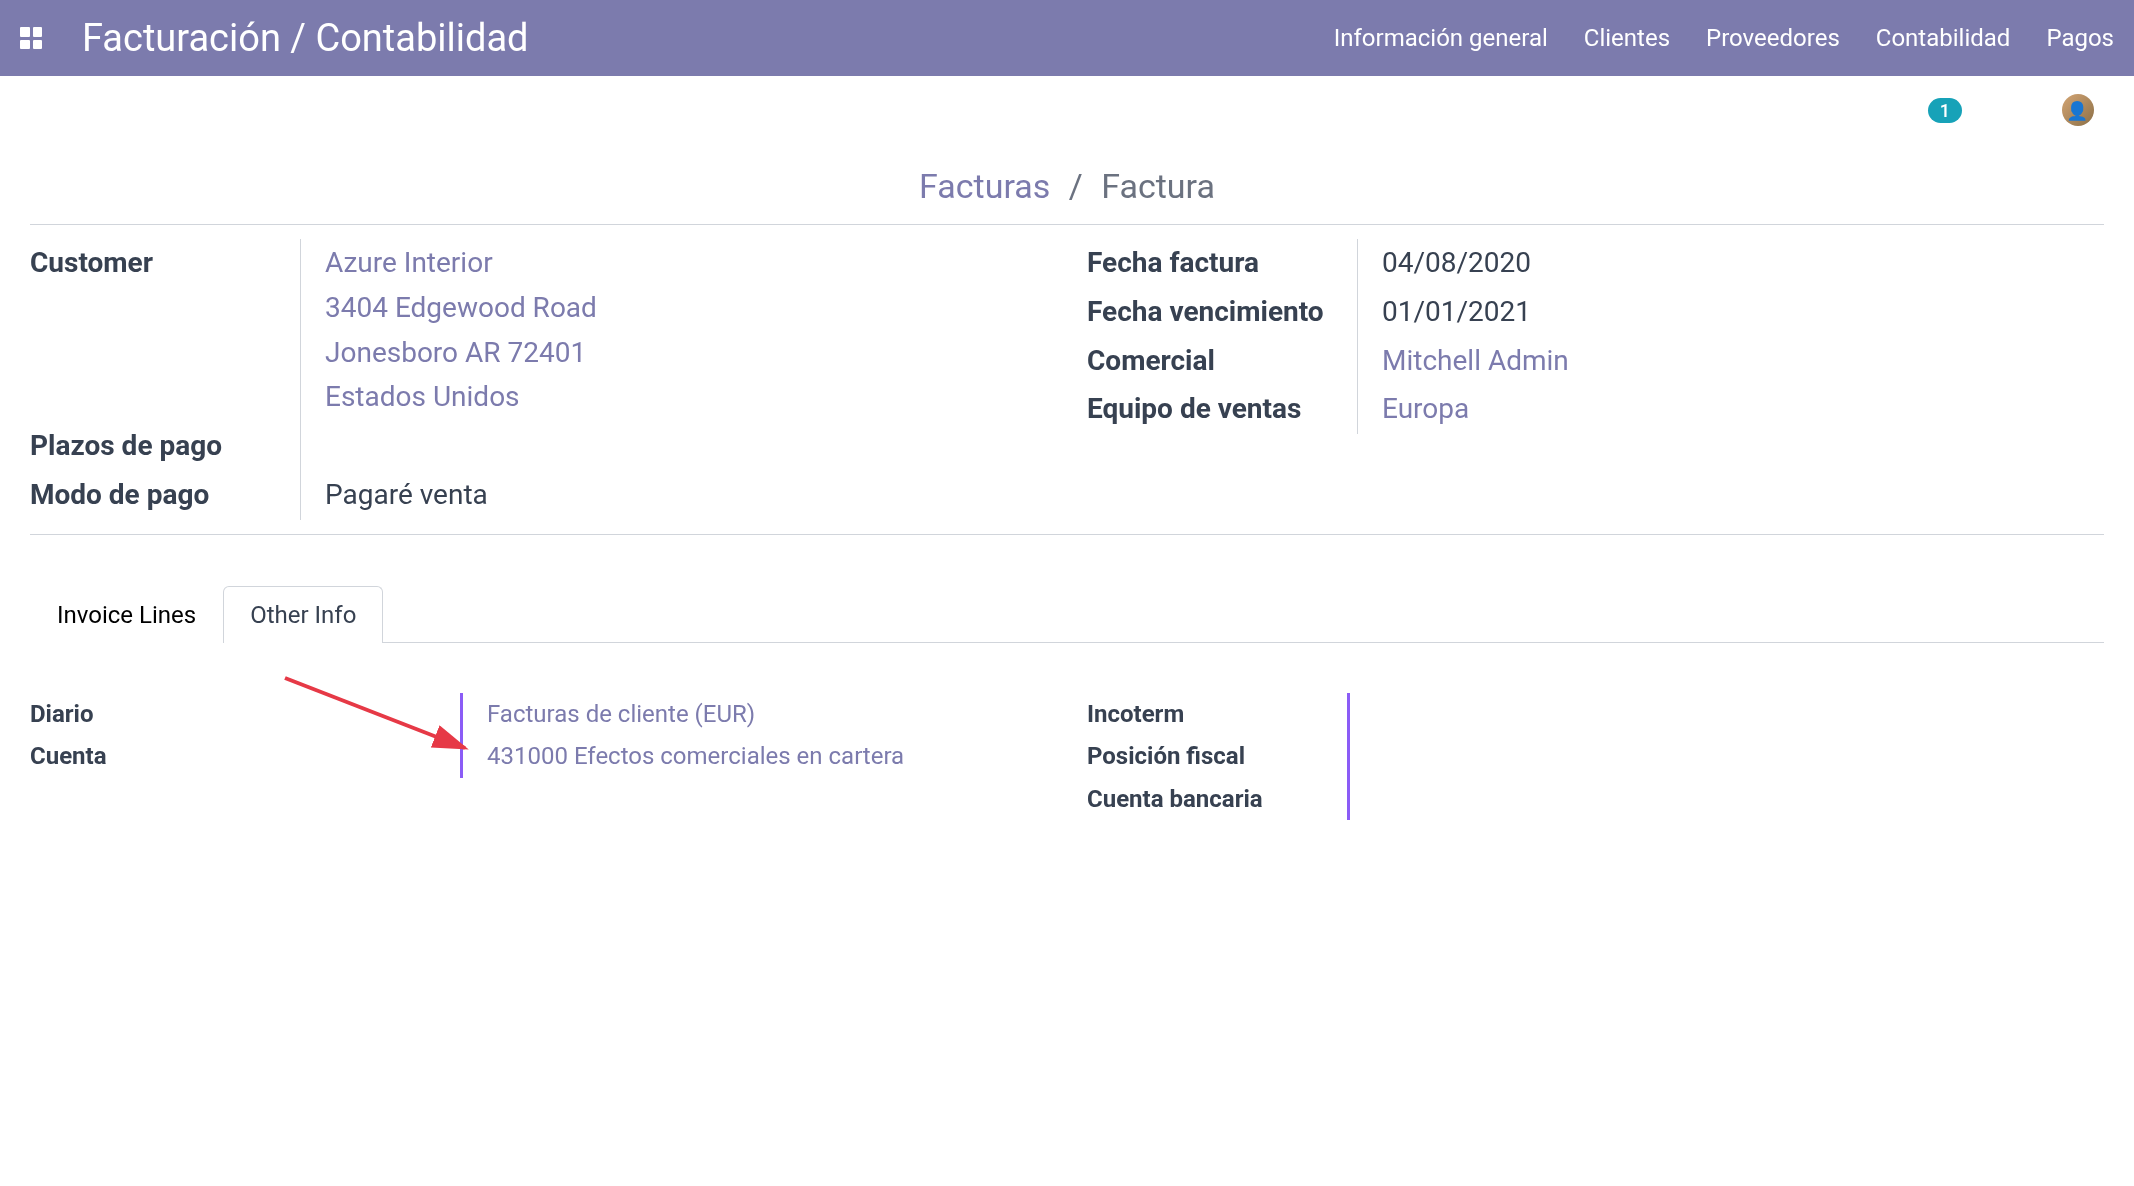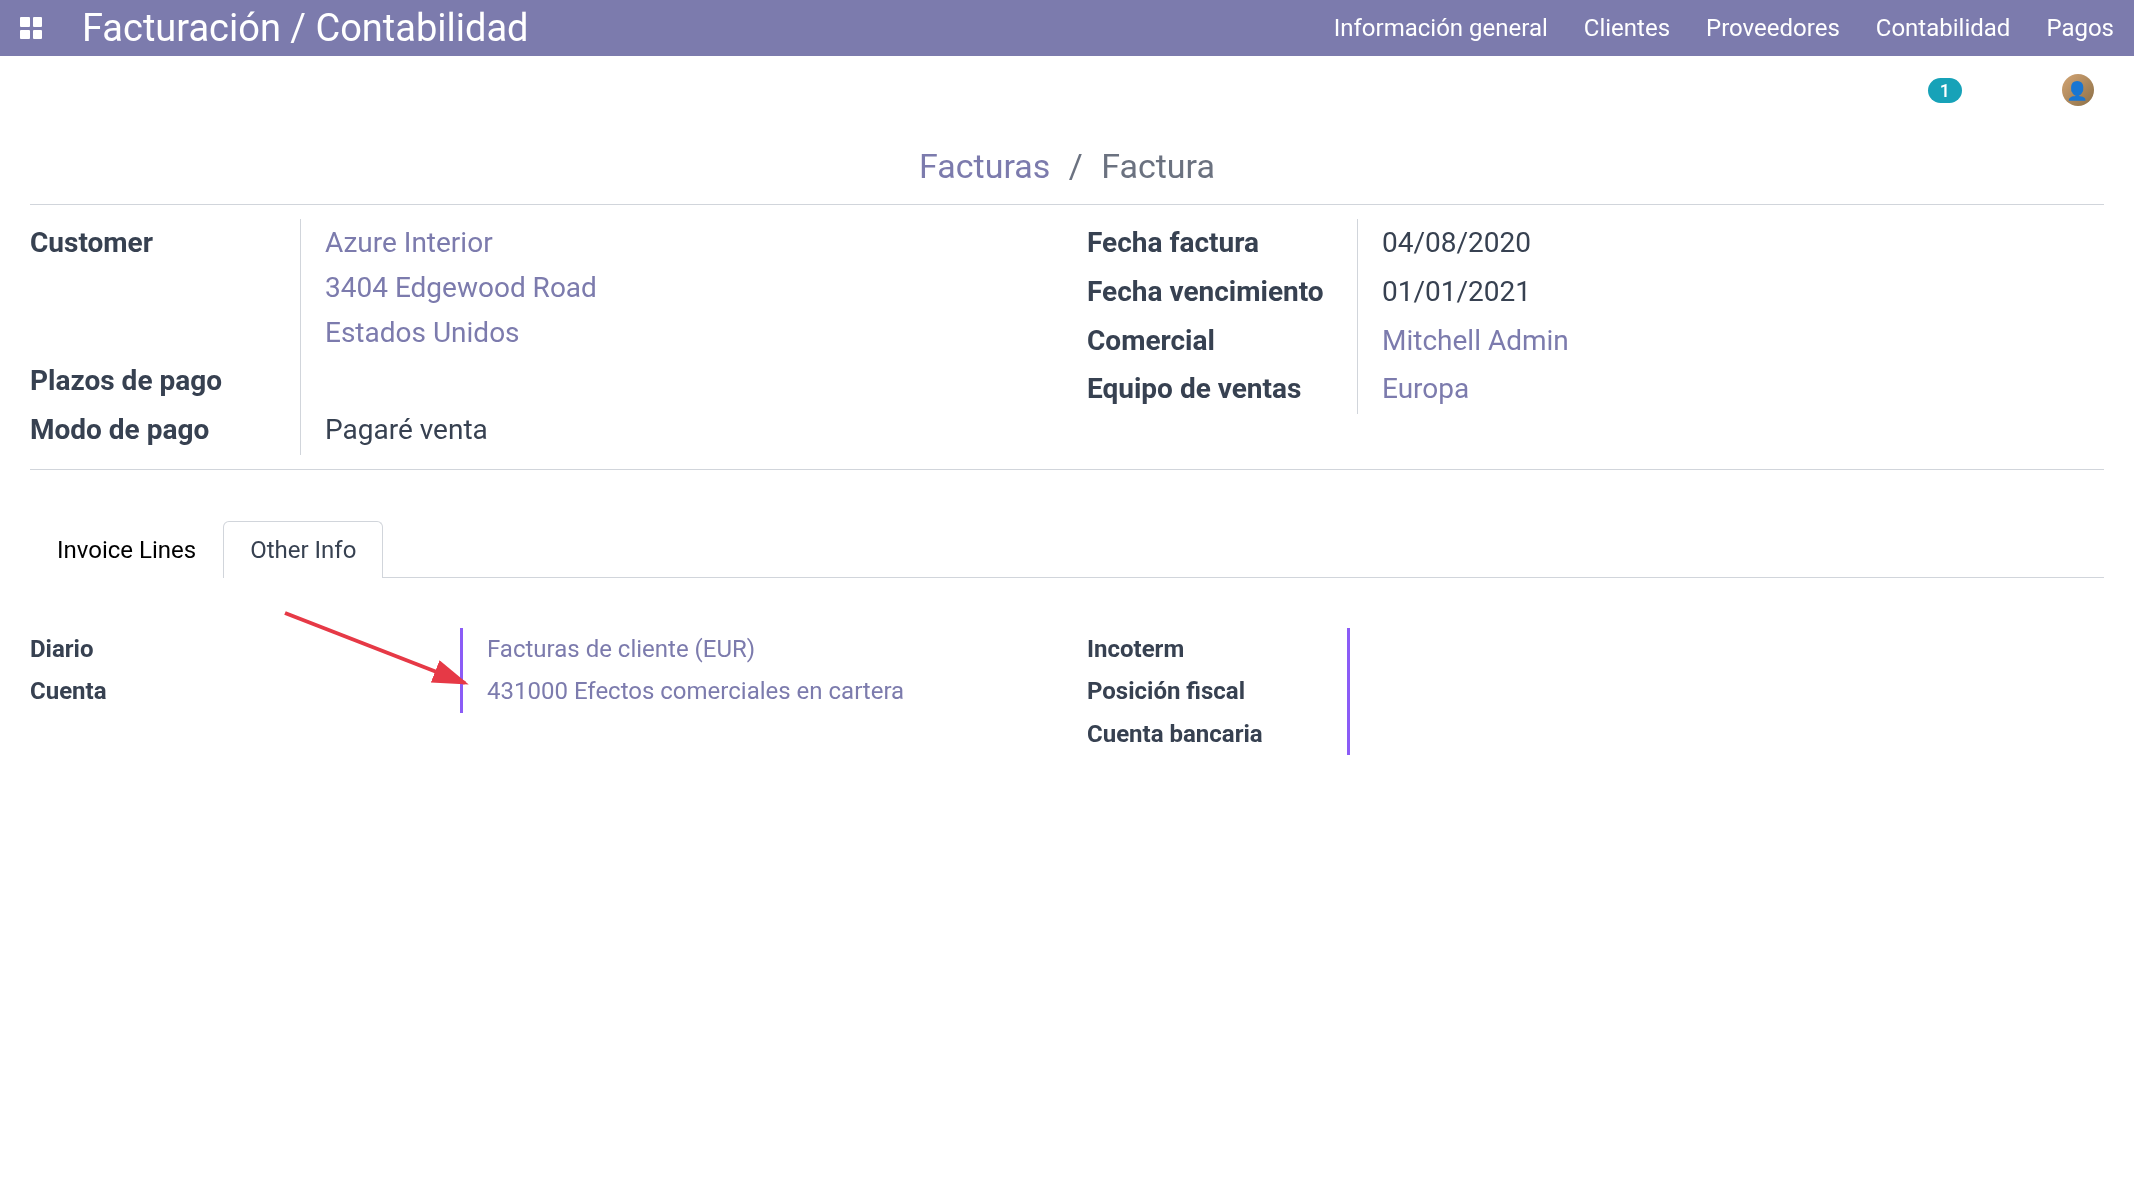--- a/index.html
+++ b/index.html
@@ -3,21 +3,21 @@
   <meta charset="utf-8">
   <style>
     * { box-sizing: border-box; margin: 0; padding: 0; }
     body {
       font-family: -apple-system, BlinkMacSystemFont, "Segoe UI", Roboto, "Helvetica Neue", Arial, sans-serif;
       color: #374151;
       background: #fff;
     }
     .navbar {
       background: #7c7bad;
-      height: 56px;
+      height: 76px;
       display: flex;
       align-items: center;
       padding: 0 20px;
       color: #fff;
     }
     .apps-icon {
       width: 22px;
       height: 22px;
       display: grid;
       grid-template-columns: 1fr 1fr;
@@ -208,20 +208,21 @@
   </div>
 
 
   <div class="form-area">
     <div class="col">
       <div class="field-row">
         <div class="field-label">Customer</div>
         <div class="field-value link">
           <span class="addr-line">Azure Interior</span>
           <span class="addr-line">3404 Edgewood Road</span>
+          <span class="addr-line">Jonesboro AR 72401</span>
           <span class="addr-line">Estados Unidos</span>
         </div>
       </div>
       <div class="field-row">
         <div class="field-label">Plazos de pago</div>
         <div class="field-value"></div>
       </div>
       <div class="field-row">
         <div class="field-label">Modo de pago</div>
         <div class="field-value">Pagaré venta</div>

